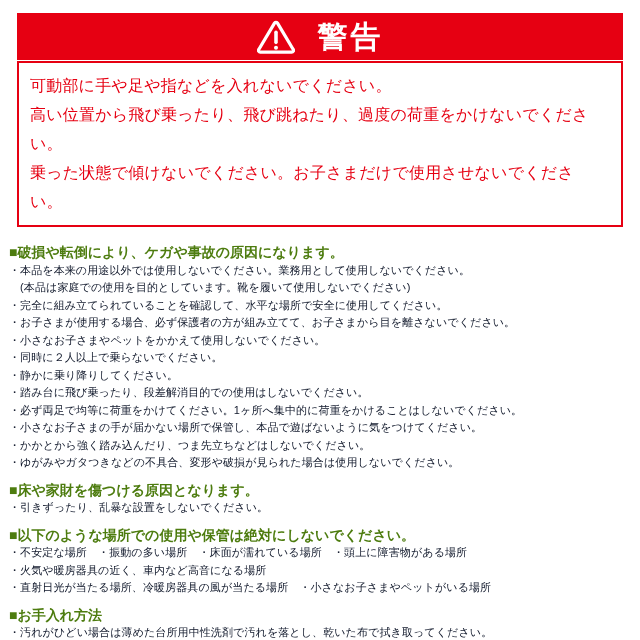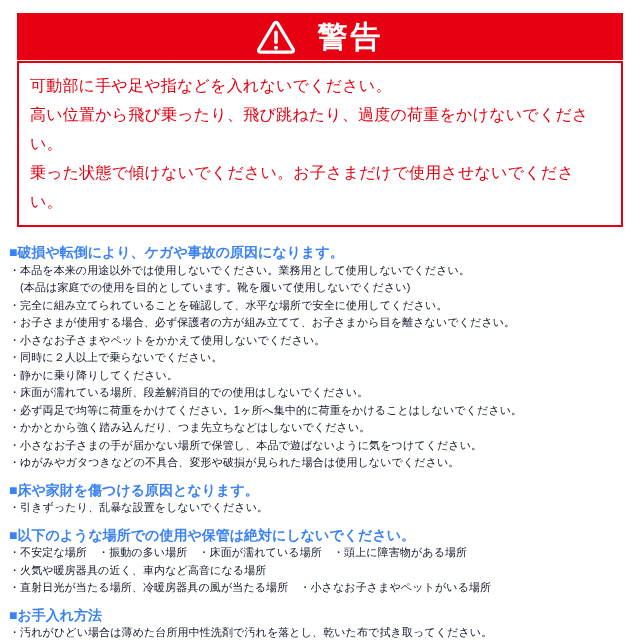--- a/index.html
+++ b/index.html
@@ -49,21 +49,21 @@
     letter-spacing: 0.2px;
   }
   .body {
     padding: 17px 6px 0 9px;
   }
   .sec { margin: 0; padding: 0; }
   .sec + .sec { margin-top: 10px; }
   .sec-heading {
     font-size: 14px;
     font-weight: bold;
-    color: #3b82f6;
+    color: #4d7c0f;
     line-height: 17.5px;
     white-space: pre-wrap;
   }
   .sec-heading:last-of-type { margin-bottom: 6px; }
   .sec-item {
     font-size: 11px;
     color: #0f172a;
     line-height: 17.5px;
     white-space: pre-wrap;
     letter-spacing: 0.1px;
@@ -92,24 +92,24 @@
   <main class="body">
       <section class="sec">
         <div class="sec-heading">■破損や転倒により、ケガや事故の原因になります。</div>
         <div class="sec-item">・本品を本来の用途以外では使用しないでください。業務用として使用しないでください。</div>
         <div class="sec-item">　(本品は家庭での使用を目的としています。靴を履いて使用しないでください)</div>
         <div class="sec-item">・完全に組み立てられていることを確認して、水平な場所で安全に使用してください。</div>
         <div class="sec-item">・お子さまが使用する場合、必ず保護者の方が組み立てて、お子さまから目を離さないでください。</div>
         <div class="sec-item">・小さなお子さまやペットをかかえて使用しないでください。</div>
         <div class="sec-item">・同時に２人以上で乗らないでください。</div>
         <div class="sec-item">・静かに乗り降りしてください。</div>
-        <div class="sec-item">・床面が濡れている場所、段差解消目的での使用はしないでください。</div>
+        <div class="sec-item">・踏み台に飛び乗ったり、段差解消目的での使用はしないでください。</div>
         <div class="sec-item">・必ず両足で均等に荷重をかけてください。1ヶ所へ集中的に荷重をかけることはしないでください。</div>
+        <div class="sec-item">・小さなお子さまの手が届かない場所で保管し、本品で遊ばないように気をつけてください。</div>
         <div class="sec-item">・かかとから強く踏み込んだり、つま先立ちなどはしないでください。</div>
-        <div class="sec-item">・小さなお子さまの手が届かない場所で保管し、本品で遊ばないように気をつけてください。</div>
         <div class="sec-item">・ゆがみやガタつきなどの不具合、変形や破損が見られた場合は使用しないでください。</div>
       </section>
       <section class="sec">
         <div class="sec-heading">■床や家財を傷つける原因となります。</div>
         <div class="sec-item">・引きずったり、乱暴な設置をしないでください。</div>
       </section>
       <section class="sec">
         <div class="sec-heading">■以下のような場所での使用や保管は絶対にしないでください。</div>
         <div class="sec-item">・不安定な場所　・振動の多い場所　・床面が濡れている場所　・頭上に障害物がある場所</div>
         <div class="sec-item">・火気や暖房器具の近く、車内など高音になる場所</div>

